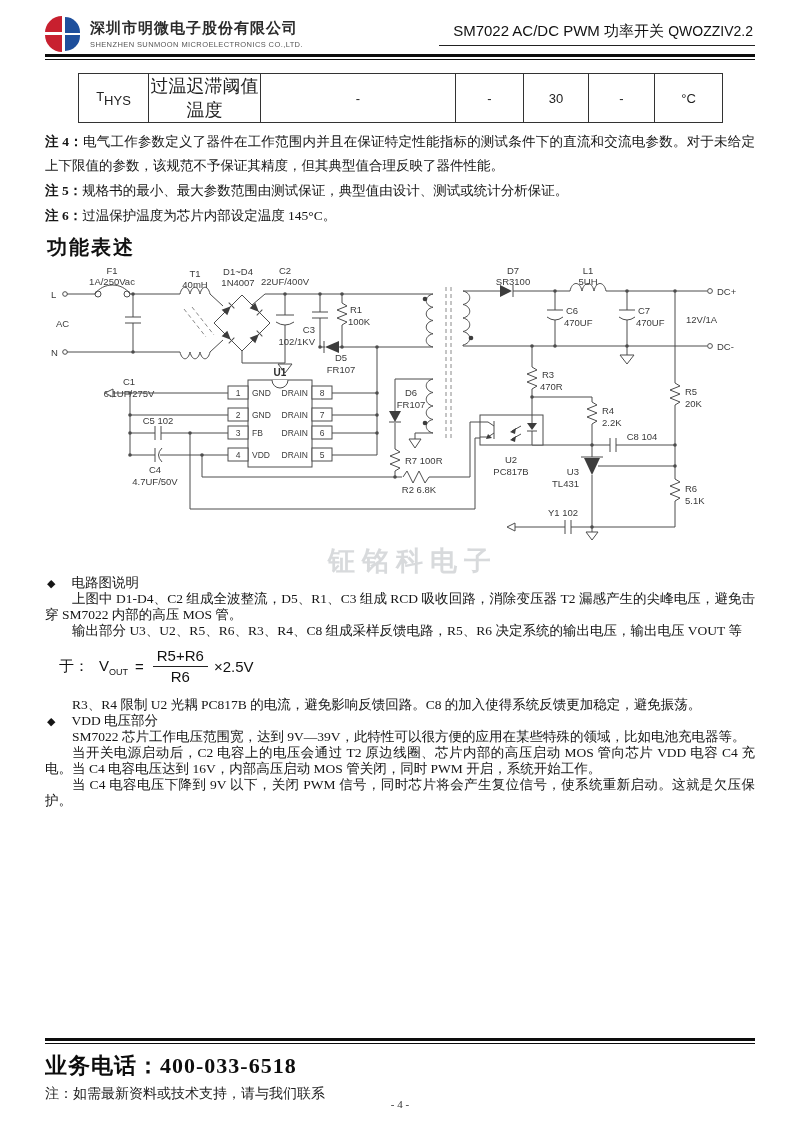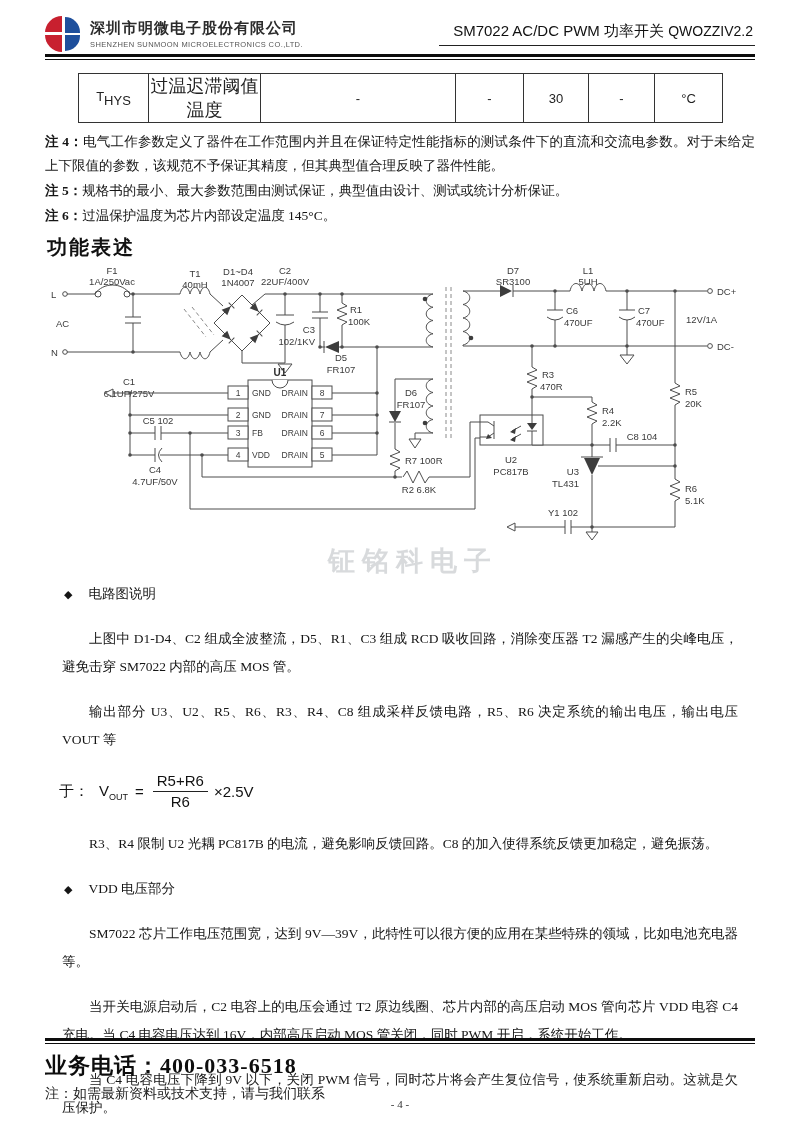--- a/index.html
+++ b/index.html
@@ -48,21 +48,21 @@
   .sch-box{fill:#ffffff;stroke:#4d4d4d;stroke-width:1;}
   text.lbl{font-family:"Liberation Sans","DejaVu Sans",sans-serif;font-size:9.5px;fill:#3a3a3a;}
   text.lbl-b{font-family:"Liberation Sans","DejaVu Sans",sans-serif;font-size:10px;font-weight:bold;fill:#2d2d2d;}
   text.pin{font-family:"Liberation Sans","DejaVu Sans",sans-serif;font-size:8.5px;fill:#3a3a3a;}
 
   .watermark{position:absolute;left:328px;top:543px;font-family:"Liberation Sans","DejaVu Sans",sans-serif;
              font-size:27px;font-weight:bold;color:#9aa0a6;opacity:.38;letter-spacing:7px;white-space:nowrap;}
 
   
   .bodytext{margin-top:12px;}
-  .bodytext p{margin:17px;font-size:13.5px;line-height:28px;text-align:justify;color:#151515;}
+  .bodytext p{margin:0;font-size:13.5px;line-height:16px;text-align:justify;color:#151515;}
   .para{text-indent:2em;}
   .bullet{display:block;}
   .bullet .diamond{font-size:11px;margin:0 16px 0 2px;}
 
   .formula{display:flex;align-items:center;margin:7px 0 9px 14px;
            font-family:"Liberation Sans","DejaVu Sans",sans-serif;font-size:15px;color:#111;}
   .formula .f-prefix{font-family:"Liberation Serif","DejaVu Serif",serif;margin-right:10px;}
   .formula sub{font-size:9px;}
   .formula .f-eq{margin:0 7px;}
   .frac{display:inline-flex;flex-direction:column;align-items:center;line-height:1.35;}

